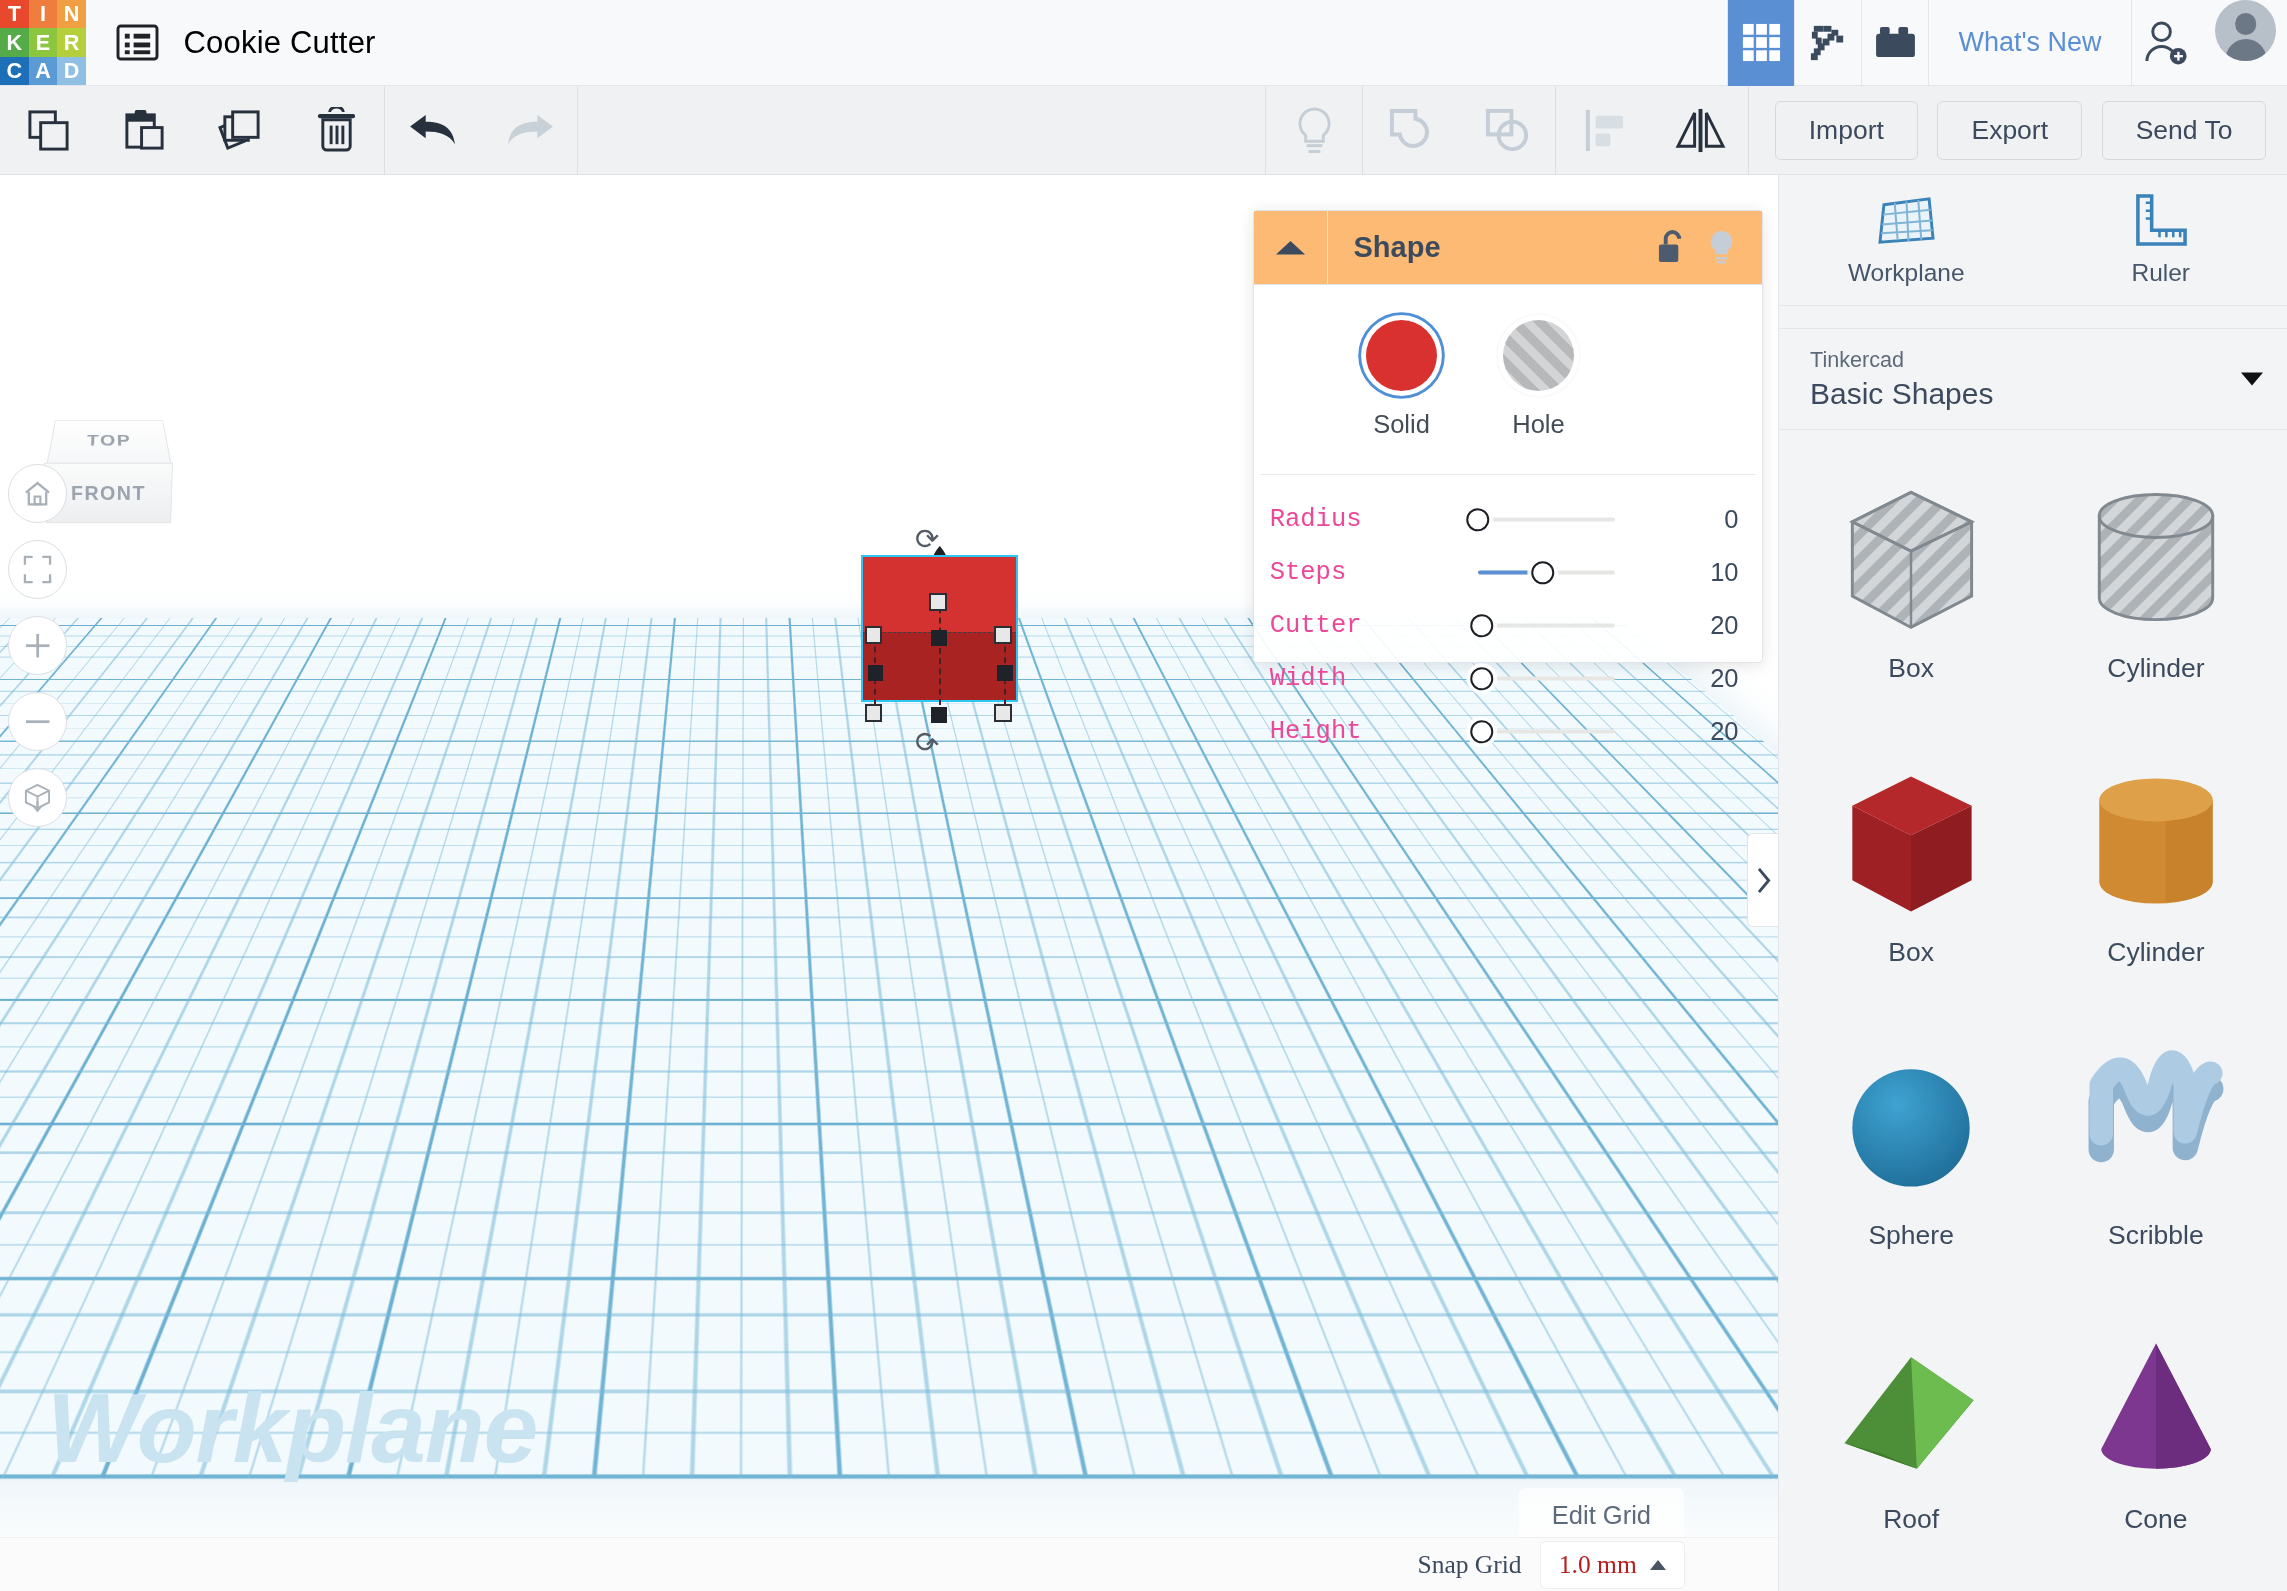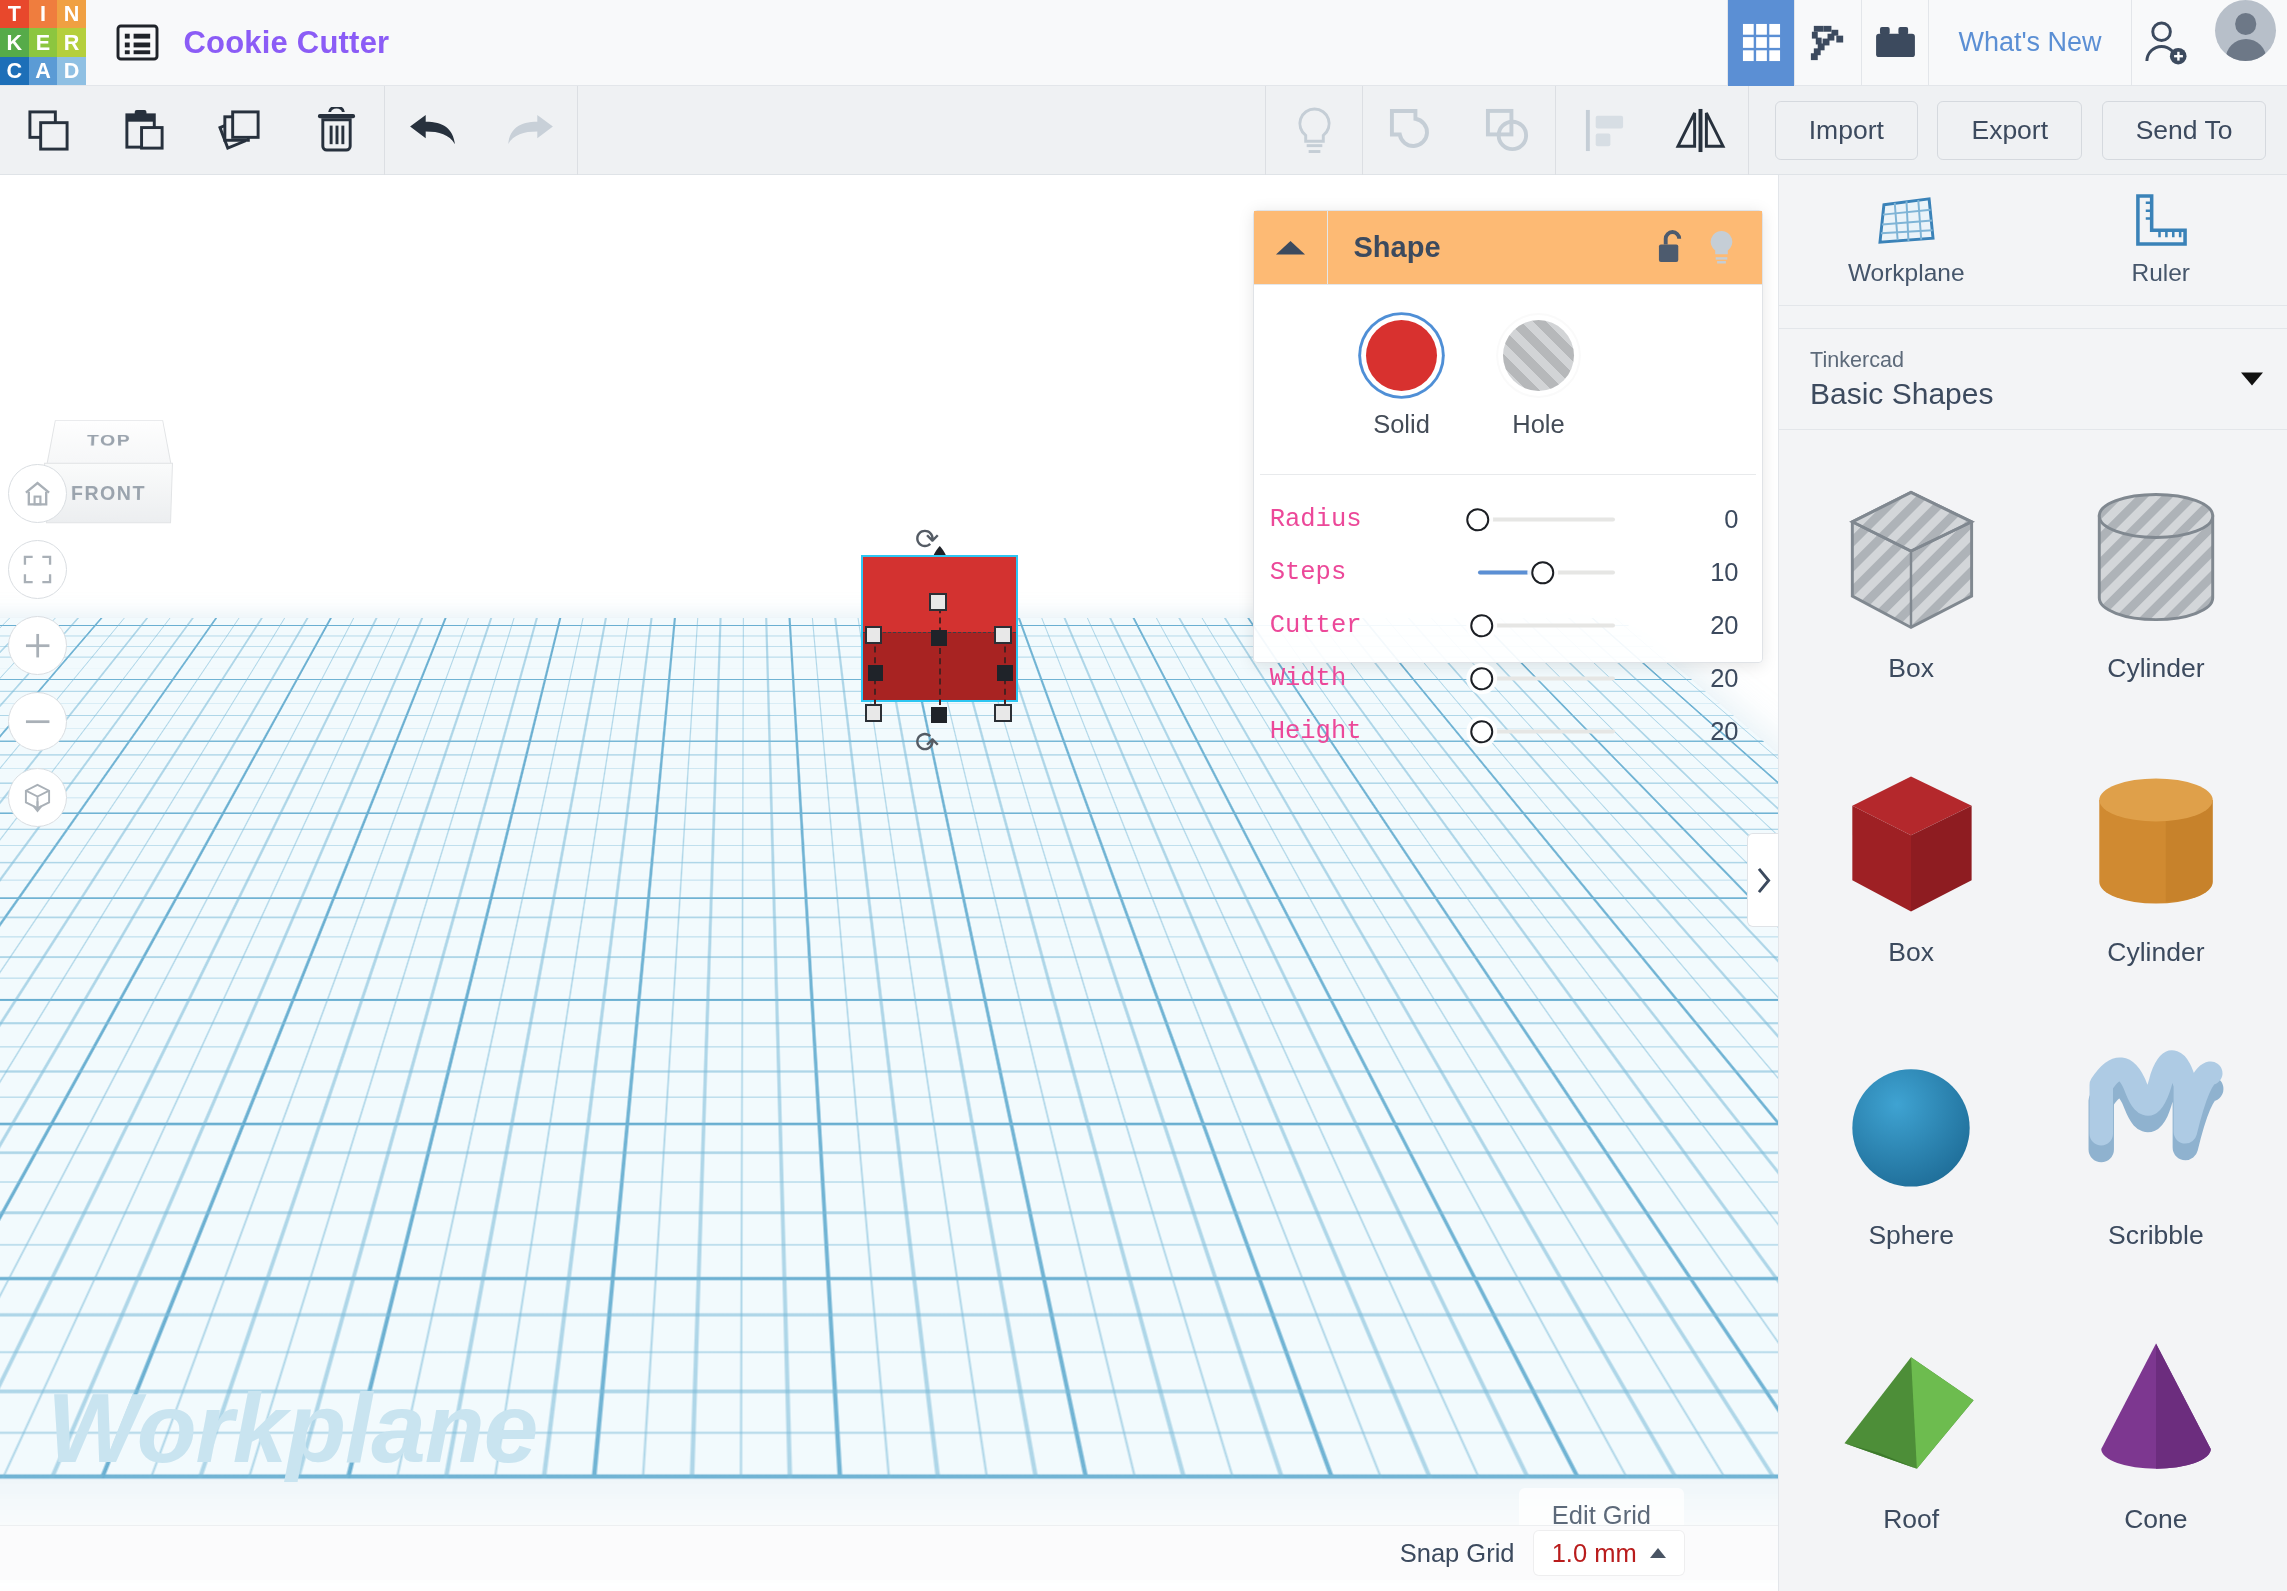--- a/index.html
+++ b/index.html
@@ -31,21 +31,21 @@
   .l0{background:#e8482c}.l1{background:#ef7d3e}.l2{background:#f0a042}
   .l3{background:#56ab49}.l4{background:#8cc63f}.l5{background:#b5cf3c}
   .l6{background:#1d6fb8}.l7{background:#5b9bd5}.l8{background:#8fc0e3}
 
   .doclist-btn {
     margin-left: 29px; width: 45px; height: 45px;
     display: flex; align-items: center; justify-content: center;
     cursor: pointer;
   }
   .project-title {
-    margin-left: 23.5px; font-size: 31px; font-weight: 700; color: #8b5cf6;
+    margin-left: 23.5px; font-size: 31px; font-weight: 400; color: #000000;
     letter-spacing: 0.2px;
   }
   .topbar-right {
     margin-left: auto; display: flex; align-items: stretch; height: 86px;
   }
   .tb-item {
     width: 67px; height: 86px;
     display: flex; align-items: center; justify-content: center;
     border-left: 1px solid #e3e6ea;
     cursor: pointer;
@@ -255,24 +255,25 @@
   .shape-cell {
     height: 276px; display: flex; flex-direction: column;
     align-items: center; justify-content: flex-start; cursor: pointer;
     padding-top: 17.6px;
   }
   .shape-art { width: 176px; height: 186px; position: relative; }
   .shape-name { font-size: 26.5px; color: #3c4a5e; margin-top: 2px; }
 
   
   .statusbar {
-    position: absolute; left: 0; bottom: 12px; width: 1778px; height: 55px;
+    position: absolute; left: 0; bottom: 0; width: 1778px; height: 55px;
     background: #fbfbfc; display: flex; align-items: center; justify-content: flex-end;
     padding-right: 94px; gap: 19.6px;
     border-top: 1px solid #edeff1;
+    font-family: Liberation Serif, serif;
   }
   .sb-label { font-size: 25.5px; color: #3c4a5e; }
   .sb-select {
     background: #fff; border-radius: 4.9px; padding: 7.8px 17.6px;
     display: flex; align-items: center; gap: 13.7px;
     font-size: 25.5px; color: #b91c1c; cursor: pointer;
     box-shadow: 0 0 0 1px rgba(0,0,0,.05);
   }
   .sb-caret { width:0;height:0;border-left:8.8px solid transparent;border-right:8.8px solid transparent;border-bottom:10.8px solid #4a5564; }
 </style>

